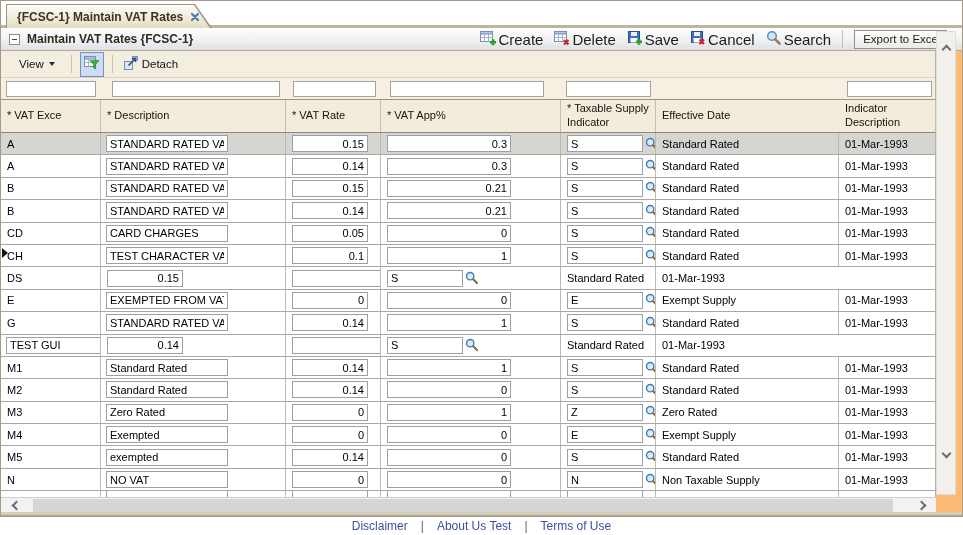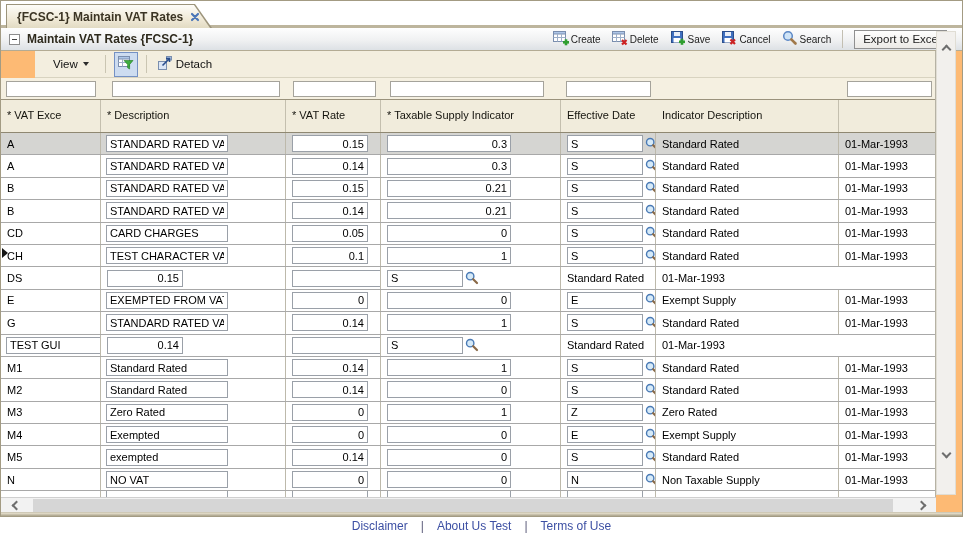--- a/index.html
+++ b/index.html
@@ -22,32 +22,32 @@
   
   .panel-header { height:23px; background:linear-gradient(180deg,#fefefe,#f0f1f2 55%,#dde1e5);
     border-bottom:1px solid #b3ab94; display:flex; align-items:center;
     padding:0 15px 0 8px; }
   .collapse-box { width:11px; height:11px; border:1px solid #8c8c8c; background:#fff;
     display:flex; align-items:center; justify-content:center; margin-right:7px; flex:0 0 auto; }
   .collapse-box i { display:block; width:5px; height:1px; background:#444; }
   .panel-title { font-size:12px; font-weight:bold; color:#2e2a1d; white-space:nowrap; }
   .spacer { flex:1; }
   .hbtns { display:flex; align-items:center; gap:11px; }
-  .hbtn { display:flex; align-items:center; gap:2px; font-size:10px; color:#1c1c1c;
+  .hbtn { display:flex; align-items:center; gap:2px; font-size:15px; color:#1c1c1c;
     cursor:pointer; white-space:nowrap; }
   .hsep { width:1px; height:18px; background:#c3bfb2; }
   .export-btn { border:1px solid #909090; background:linear-gradient(180deg,#fefefe,#eceae6);
     font-size:11.5px; color:#1c1c1c; padding:2px 8px 3px; white-space:nowrap; }
 
   
   .content { width:935px; border-right:1px solid #b6b2a4; }
 
   
   .toolbar2 { height:27px; background:#f3eedf; border-bottom:1px solid #d8d3c0;
-    display:flex; align-items:center; padding-left:10px;margin-left:34px; }
+    display:flex; align-items:center; padding-left:10px; }
   .view-btn { display:flex; align-items:center; gap:5px; font-size:11.5px; color:#111;
     padding:3px 8px; cursor:pointer; }
   .caret { width:0; height:0; border-left:3.5px solid transparent;
     border-right:3.5px solid transparent; border-top:4px solid #2b2b2b; }
   .vsep { width:1px; height:18px; background:#cac5b2; margin:0 8px; }
   .filter-btn { border:1px solid #7491c4; background:#cddcf0; padding:2px 3px 1px;
     display:flex; cursor:pointer; }
   .detach-btn { display:flex; align-items:center; gap:3px; font-size:11.5px; color:#111;
     margin-left:10px; cursor:pointer; }
 
@@ -255,20 +255,21 @@
       <div class="fcell"></div>
       <div class="fcell" style="padding:0 4px 0 8px;">
           <input class="fbox" value="" style="">
         </div>
     </div>
 
     <div class="grid-head">
       <div class="hcell">* VAT Exce</div>
       <div class="hcell">* Description</div>
       <div class="hcell">* VAT Rate</div>
+      <div class="hcell">* VAT App%</div>
       <div class="hcell">* Taxable Supply Indicator</div>
       <div class="hcell" style="border-right:none;">Effective Date</div>
       <div class="hcell">Indicator Description</div>
     </div>
 
     <div>
   <div class="trow selected">
     <div class="cell c-code">
             <span>A</span>
           </div>

